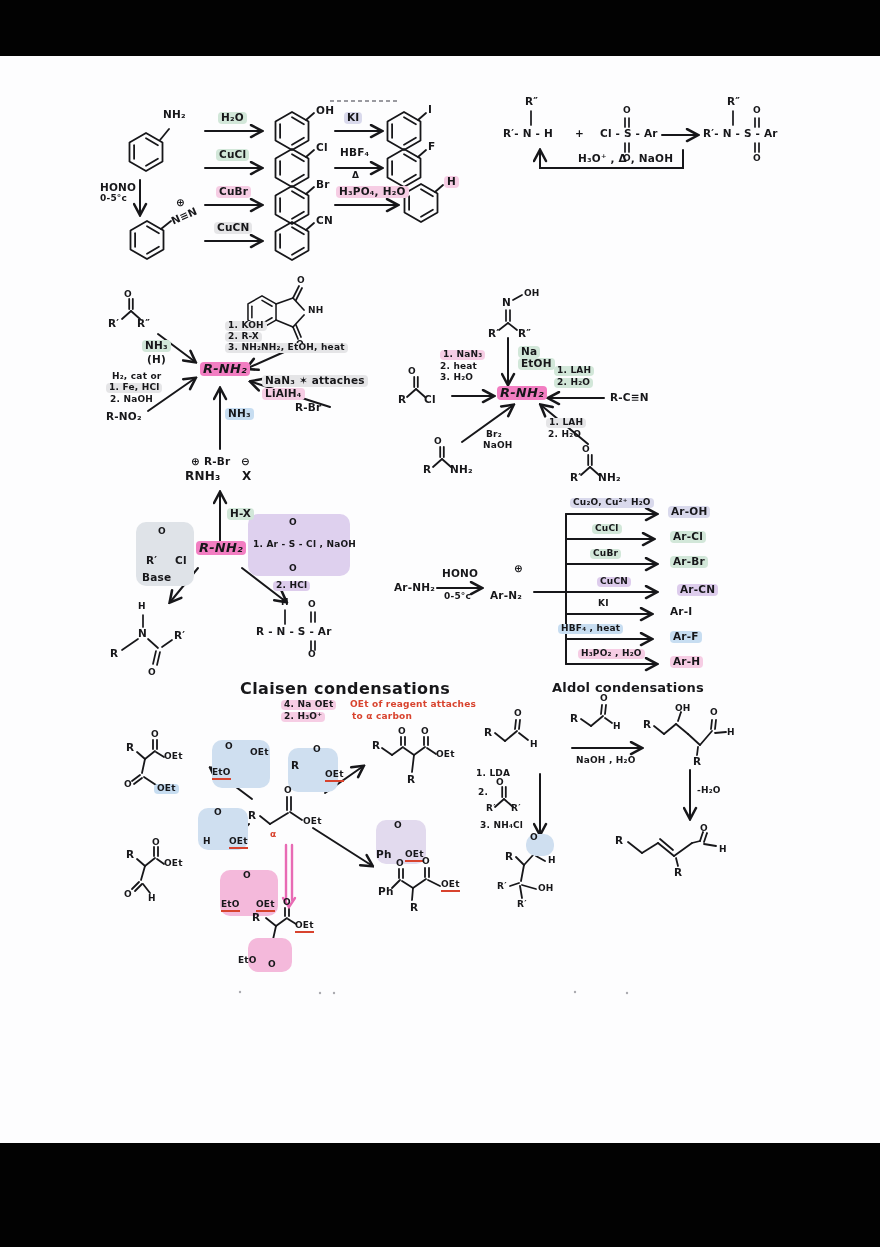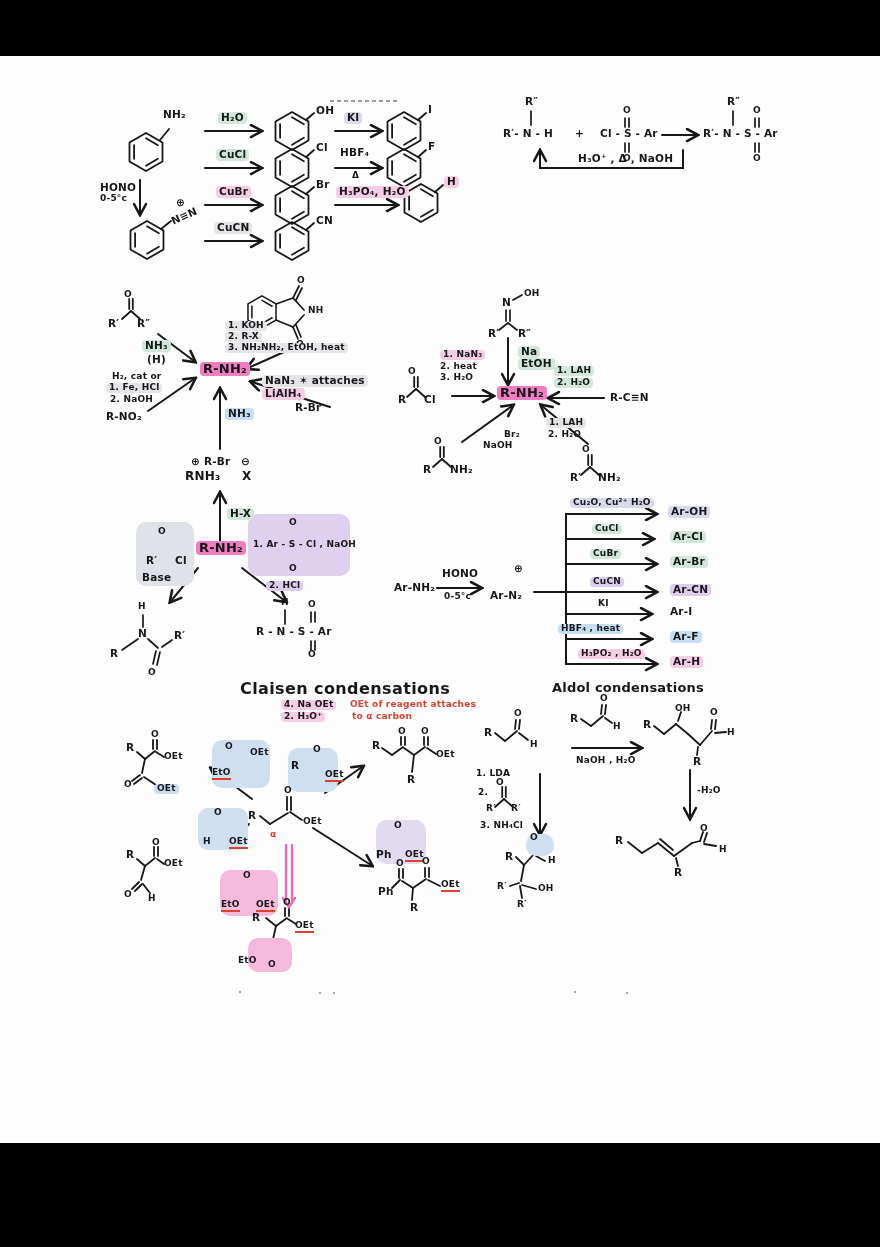--- a/index.html
+++ b/index.html
@@ -7,23 +7,23 @@
         font-family:"DejaVu Sans",sans-serif;}
   .bar{position:absolute;left:0;width:880px;background:#020202;z-index:5;}
   .bar.top{top:0;height:56px;}
   .bar.bottom{top:1143px;height:104px;}
   svg.layer{position:absolute;left:0;top:0;z-index:1;}
   .t{position:absolute;z-index:3;font-size:10.5px;font-weight:600;color:#17171a;
      white-space:nowrap;letter-spacing:.2px;line-height:1.1;}
   .s9{font-size:9px;}.s12{font-size:12px;}.s13{font-size:13px;font-weight:700;}
   .s16{font-size:16px;font-weight:700;letter-spacing:.4px;}
   .hl{padding:0 3px;border-radius:4px;}
-  .hl-pink{background:#f6cde4;}.hl-strongpink{background:#f27ec2;}
+  .hl-pink{background:#f6cde4;}.hl-strongpink{background:#f27ec2;font-style:italic;}
   .hl-green{background:#d2e7d9;}.hl-blue{background:#c7ddf1;}
-  .hl-lav{background:#d9d9ec;}.hl-purple{background:#ddccec;}
+  .hl-lav{background:#d9d9ec;}.hl-purple{background:#ddccec;margin-left:7px;}
   .hl-gray{background:#e5e5e7;}
   .red{color:#d8432e;}
   .redu{border-bottom:2px solid #d8432e;padding-bottom:0;}
   .blob{position:absolute;z-index:2;border-radius:10px;}
   .b-blue{background:#cfdff0;}.b-purple{background:#ded0ee;}.b-pink{background:#f4b9db;}
   .b-gray{background:#dfe3e8;}.b-lav{background:#e2daee;}
   .rot{transform:rotate(-24deg);transform-origin:left center;}
 </style>
 </head>
 <body>
@@ -398,21 +398,21 @@
   <span class="t s9 hl hl-pink" style="left:440px;top:350px">1. NaN₃</span>
   <span class="t s9" style="left:440px;top:362px">2. heat</span>
   <span class="t s9" style="left:440px;top:373px">3. H₂O</span>
   <span class="t s13 hl hl-strongpink" style="left:497px;top:386px">R-NH₂</span>
   <span class="t" style="left:610px;top:392px">R-C≡N</span>
   <span class="t s9 hl hl-green" style="left:554px;top:366px">1. LAH</span>
   <span class="t s9 hl hl-green" style="left:554px;top:378px">2. H₂O</span>
   <span class="t s9" style="left:434px;top:437px">O</span>
   <span class="t" style="left:423px;top:464px">R</span>
   <span class="t" style="left:450px;top:464px">NH₂</span>
-  <span class="t s9" style="left:504px;top:430px">Br₂</span>
+  <span class="t s9" style="left:486px;top:430px">Br₂</span>
   <span class="t s9" style="left:483px;top:441px">NaOH</span>
   <span class="t s9" style="left:582px;top:445px">O</span>
   <span class="t" style="left:570px;top:472px">R′</span>
   <span class="t" style="left:598px;top:472px">NH₂</span>
   <span class="t s9 hl hl-gray" style="left:546px;top:418px">1. LAH</span>
   <span class="t s9" style="left:548px;top:430px">2. H₂O</span>
 
   <span class="t" style="left:191px;top:456px">⊕</span>
   <span class="t s12" style="left:185px;top:470px">RNH₃</span>
   <span class="t" style="left:241px;top:456px">⊖</span>

